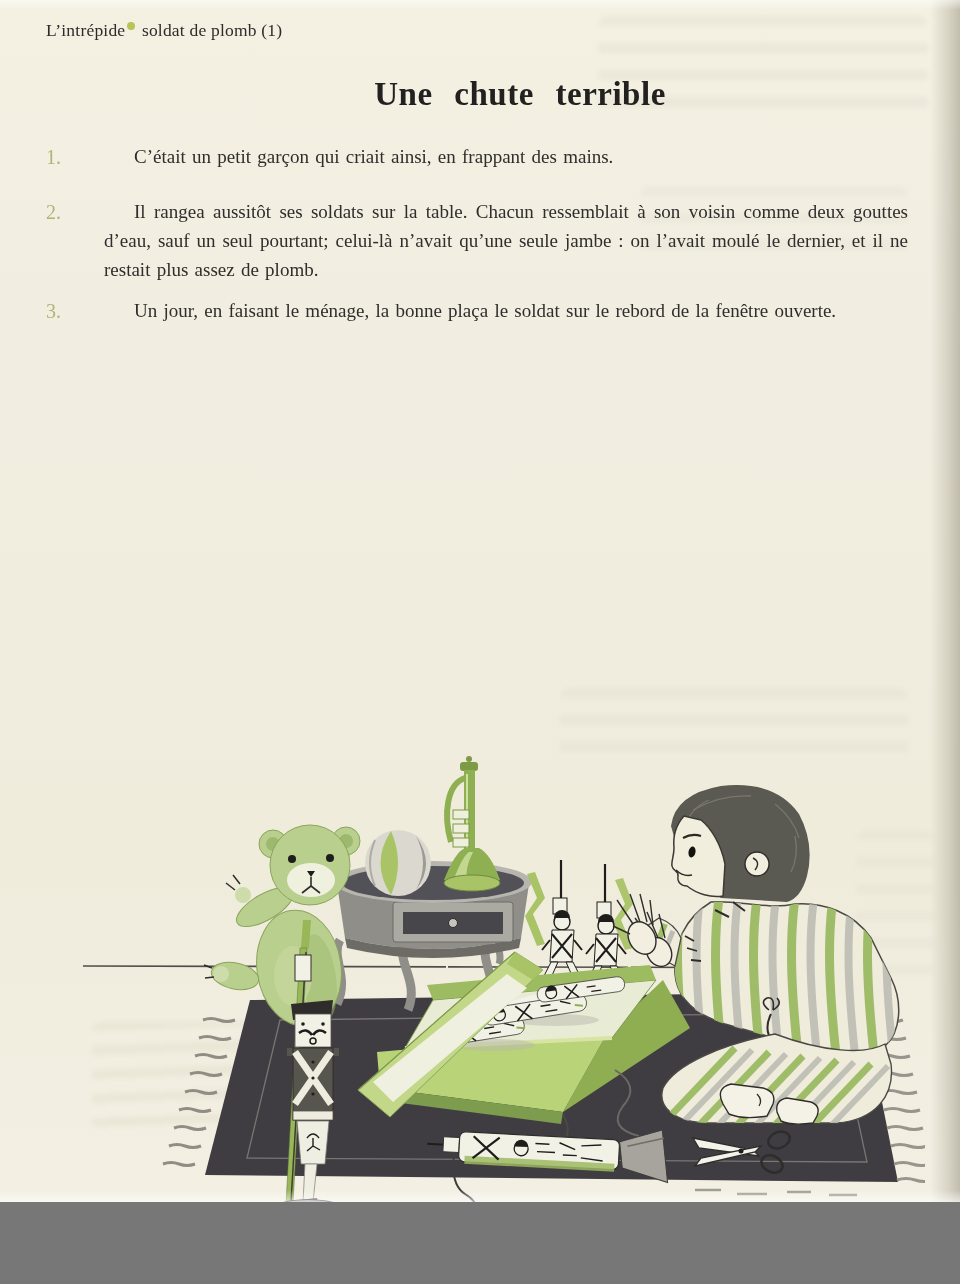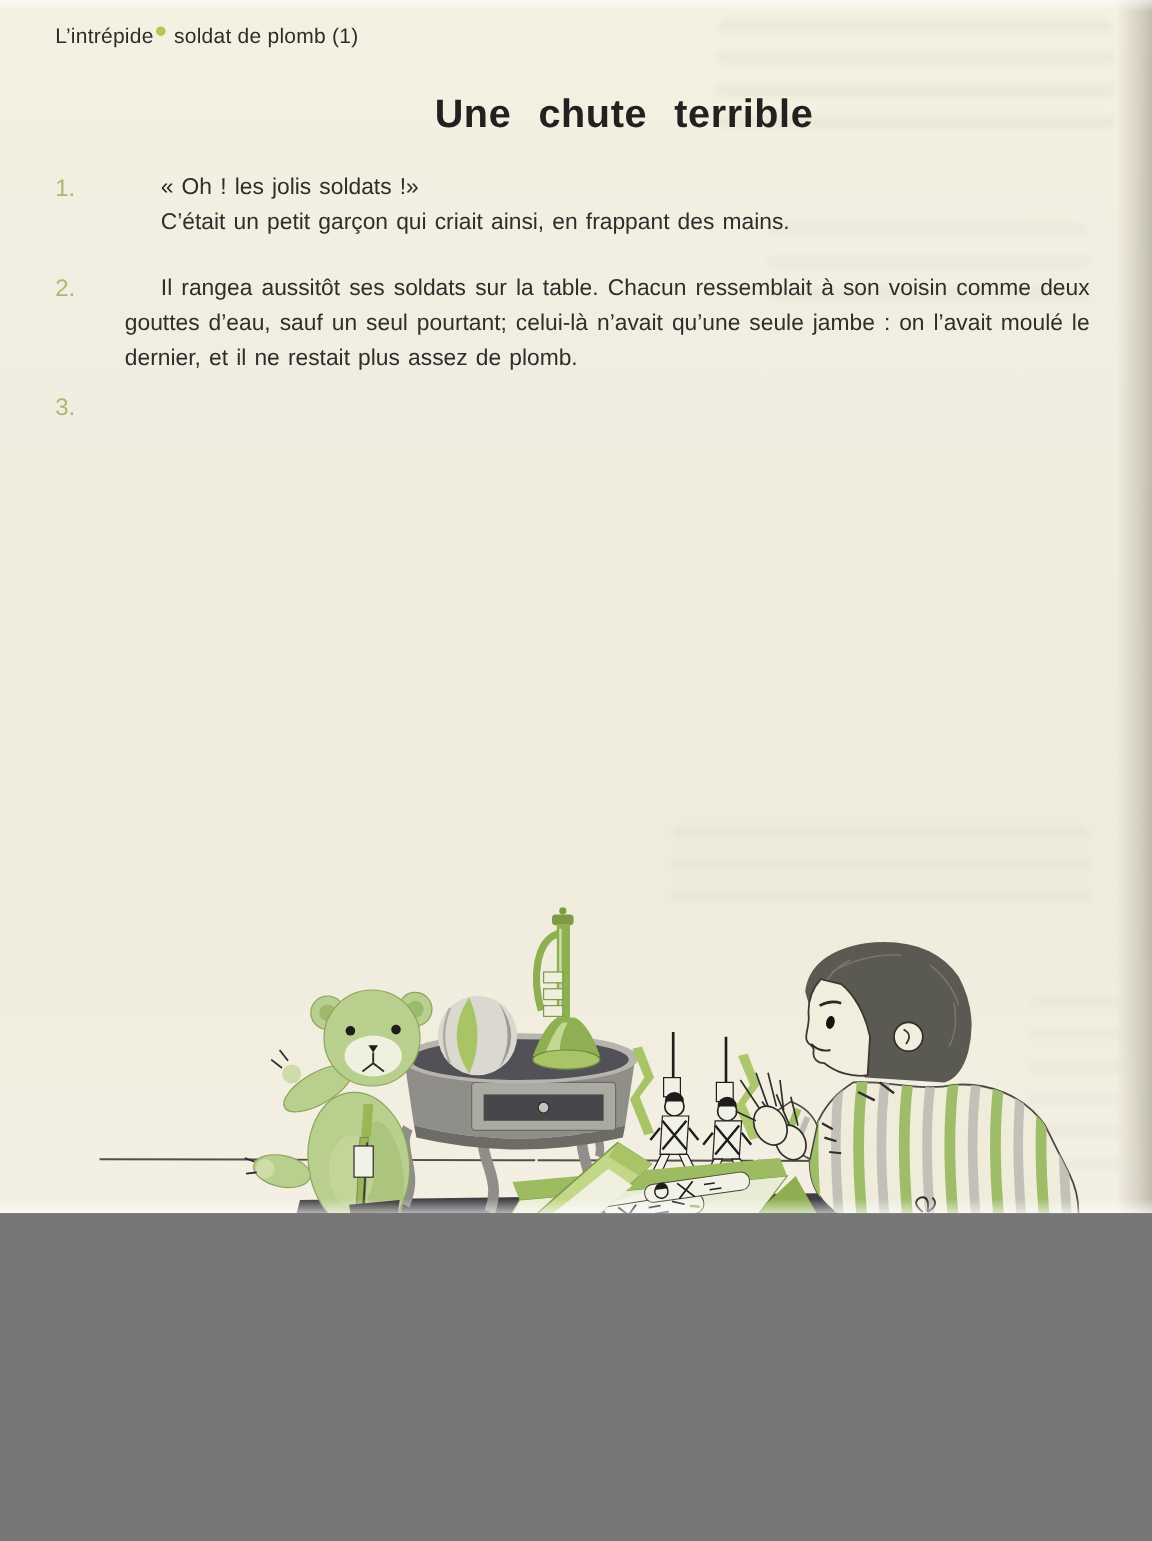--- a/index.html
+++ b/index.html
@@ -1,19 +1,19 @@
 <!DOCTYPE html>
 <html><head>
 <meta charset="utf-8">
 <style>
   html,body{margin:0;padding:0;background:#777;}
   .page{
-    position:relative;width:960px;height:1011px;overflow:hidden;
+    position:relative;width:960px;height:1202px;overflow:hidden;
     background:linear-gradient(180deg,#f4f0e2 0%,#f1ede0 30%,#f0ecdc 72%,#f3efe3 100%);
-    font-family:Liberation Sans, sans-serif;color:#2f2e2c;
+    font-family:Liberation Serif, serif;color:#2f2e2c;
   }
   .edge-right{position:absolute;top:0;right:0;width:30px;height:100%;
     background:linear-gradient(90deg,rgba(0,0,0,0) 0%,rgba(104,98,76,.20) 62%,rgba(88,83,62,.32) 100%);z-index:6;pointer-events:none;}
   .edge-top{position:absolute;top:0;left:0;width:100%;height:10px;
     background:linear-gradient(180deg,rgba(255,255,255,.55),rgba(255,255,255,0));z-index:6;pointer-events:none;}
   .edge-bottom{position:absolute;bottom:0;left:0;width:100%;height:12px;
     background:linear-gradient(0deg,rgba(255,255,255,.6),rgba(255,255,255,0));z-index:6;pointer-events:none;}
   .bleed{position:absolute;z-index:0;border-radius:10px;
     background:repeating-linear-gradient(180deg,rgba(108,105,92,.55) 0 10px,rgba(0,0,0,0) 10px 27px);
     filter:blur(2.6px);opacity:.10;}
@@ -45,29 +45,29 @@
   <div class="bleed green" style="left:92px;top:1022px;width:168px;height:108px;"></div>
   <div class="bleed" style="left:856px;top:830px;width:78px;height:150px;opacity:.06;"></div>
 
   <div class="running-head"><span>L’intrépide</span><span class="vocab-dot"></span><span> soldat de plomb (1)</span></div>
 
   <div class="title">Une chute terrible</div>
 
   <div class="text-col">
     <div class="section">
       <span class="section-num">1.</span>
-      <p>« Oh ! les jolis soldats !»</p>
       <p>C’était un petit garçon qui criait ainsi, en frappant des mains.</p>
     </div>
     <div class="section sec2">
       <span class="section-num">2.</span>
       <p>Il rangea aussitôt ses soldats sur la table. Chacun ressemblait à son voisin comme deux gouttes d’eau, sauf un seul pourtant; celui-là n’avait qu’une seule jambe : on l’avait moulé le dernier, et il ne restait plus assez de plomb.</p>
     </div>
     <div class="section sec3">
       <span class="section-num">3.</span>
+      <p>Un jour, en faisant le ménage, la bonne plaça le soldat sur le rebord de la fenêtre ouverte.</p>
     </div>
   </div>
 
   <svg class="illustration" width="850" height="478" viewBox="0 0 850 478">
     <defs>
       <clipPath id="torsoClip">
           <path d="M636,150 C610,166 598,192 600,222 C602,248 622,263 650,272 L706,288 C748,302 792,306 810,294 C826,280 828,250 816,226 L796,186 C778,160 748,150 720,152 C692,158 664,148 636,150 Z"></path>
         </clipPath>
       <clipPath id="legClip">
           <path d="M700,282 C648,292 600,312 588,336 C582,356 600,370 632,371 L762,371 C800,368 820,344 816,312 L810,292 C790,303 748,300 700,282 Z"></path>

